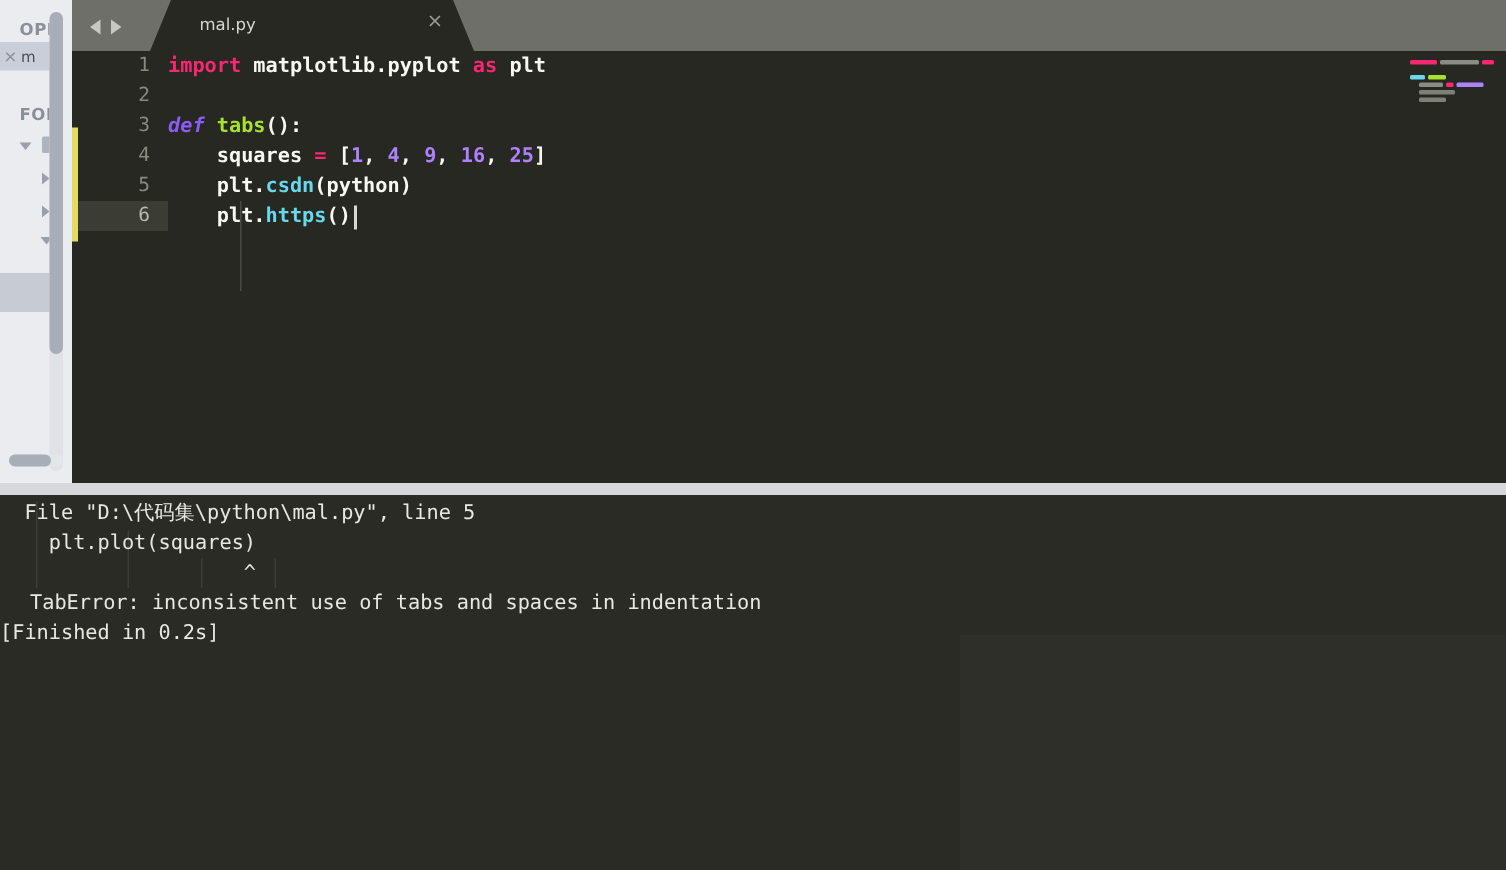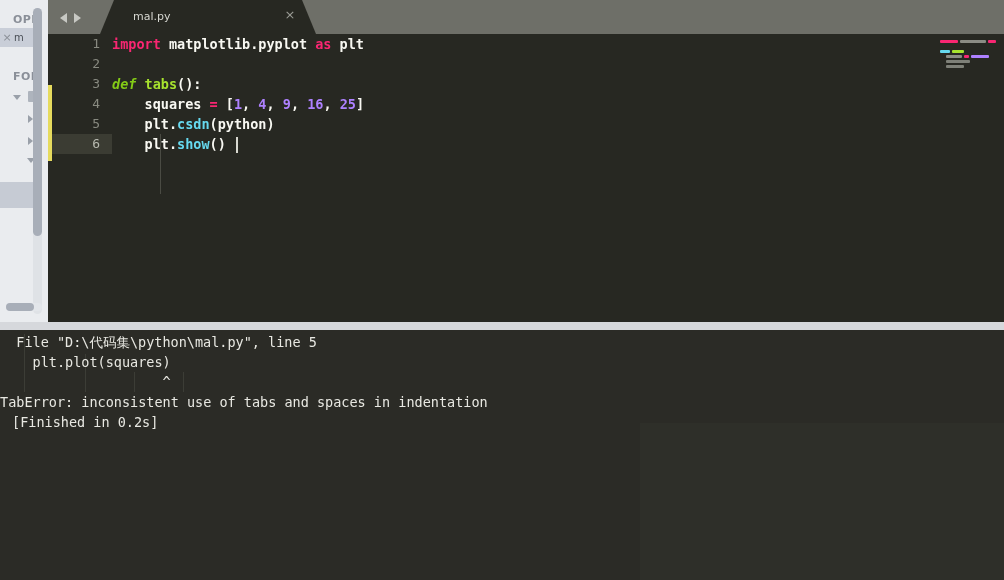--- a/index.html
+++ b/index.html
@@ -230,21 +230,21 @@
     position: absolute;
     left: 0;
     font-size: 13.5px;
     line-height: 20px;
     white-space: pre;
     color: #f8f8f2;
     font-weight: bold;
   }
   .k-import   { color: #f92672; }
   .k-mod      { color: #f8f8f2; }
-  .k-def      { color: #84cc16; font-style: italic; }
+  .k-def      { color: #8b5cf6; font-style: italic; }
   .k-fn       { color: #a6e22e; }
   .k-plain    { color: #f8f8f2; }
   .k-op       { color: #f92672; }
   .k-num      { color: #ae81ff; }
   .k-attr     { color: #66d9ef; }
 
   .indent-guide {
     position: absolute;
     width: 1px;
     background: #4a4b43;
@@ -369,21 +369,21 @@
           <div class="ln" style="top: 60px;">4</div>
           <div class="ln" style="top: 80px;">5</div>
           <div class="ln" style="top: 100px; color: rgb(184, 186, 176);">6</div>
         </div>
       <div id="code-lines">
           <div class="cl" style="top: 0px;"><span class="k-import">import</span><span class="k-mod"> matplotlib.pyplot </span><span class="k-import">as</span><span class="k-mod"> plt</span></div>
           <div class="cl" style="top: 20px;"></div>
           <div class="cl" style="top: 40px;"><span class="k-def">def</span><span class="k-plain"> </span><span class="k-fn">tabs</span><span class="k-plain">():</span></div>
           <div class="cl" style="top: 60px;"><span class="k-plain">    squares </span><span class="k-op">=</span><span class="k-plain"> [</span><span class="k-num">1</span><span class="k-plain">, </span><span class="k-num">4</span><span class="k-plain">, </span><span class="k-num">9</span><span class="k-plain">, </span><span class="k-num">16</span><span class="k-plain">, </span><span class="k-num">25</span><span class="k-plain">]</span></div>
           <div class="cl" style="top: 80px;"><span class="k-plain">    plt.</span><span class="k-attr">csdn</span><span class="k-plain">(python)</span></div>
-          <div class="cl" style="top: 100px;"><span class="k-plain">    plt.</span><span class="k-attr">show</span><span class="k-plain">()</span></div>
+          <div class="cl" style="top: 100px;"><span class="k-plain">    plt.</span><span class="k-attr">https</span><span class="k-plain">()</span></div>
         </div>
       <div id="cursor"></div>
 
       <div id="minimap">
           <div class="mm" style="top: 6px; left: 4px; width: 18px; background: rgb(249, 38, 114);"></div>
           <div class="mm" style="top: 6px; left: 24px; width: 26px; background: rgb(139, 140, 132);"></div>
           <div class="mm" style="top: 6px; left: 52px; width: 8px; background: rgb(249, 38, 114);"></div>
           <div class="mm" style="top: 16px; left: 4px; width: 10px; background: rgb(102, 217, 239);"></div>
           <div class="mm" style="top: 16px; left: 16px; width: 12px; background: rgb(166, 226, 46);"></div>
           <div class="mm" style="top: 21px; left: 10px; width: 16px; background: rgb(139, 140, 132);"></div>
@@ -400,19 +400,19 @@
   <div id="console">
     <div id="console-subpanel"></div>
     <div class="con-guide" style="left:24px; top:4px;  height:58px;"></div>
     <div class="con-guide" style="left:85px; top:24px; height:38px;"></div>
     <div class="con-guide" style="left:134px; top:42px; height:20px;"></div>
     <div class="con-guide" style="left:183px; top:42px; height:20px;"></div>
     <div id="console-lines">
         <div class="console-line" style="top: 2px;">  File "D:\代码集\python\mal.py", line 5</div>
         <div class="console-line" style="top: 22px;">    plt.plot(squares)</div>
         <div class="console-line" style="top: 42px;">                    ^</div>
-        <div class="console-line" style="top: 62px;">TabError: inconsistent use of tabs and spaces in indentation</div>
-        <div class="console-line" style="top: 82px; padding-left: 12px;">[Finished in 0.2s]</div>
+        <div class="console-line" style="top: 62px; padding-left: 20px;">TabError: inconsistent use of tabs and spaces in indentation</div>
+        <div class="console-line" style="top: 82px;">[Finished in 0.2s]</div>
       </div>
 
   </div>
 
 </div>
 
 </body></html>

